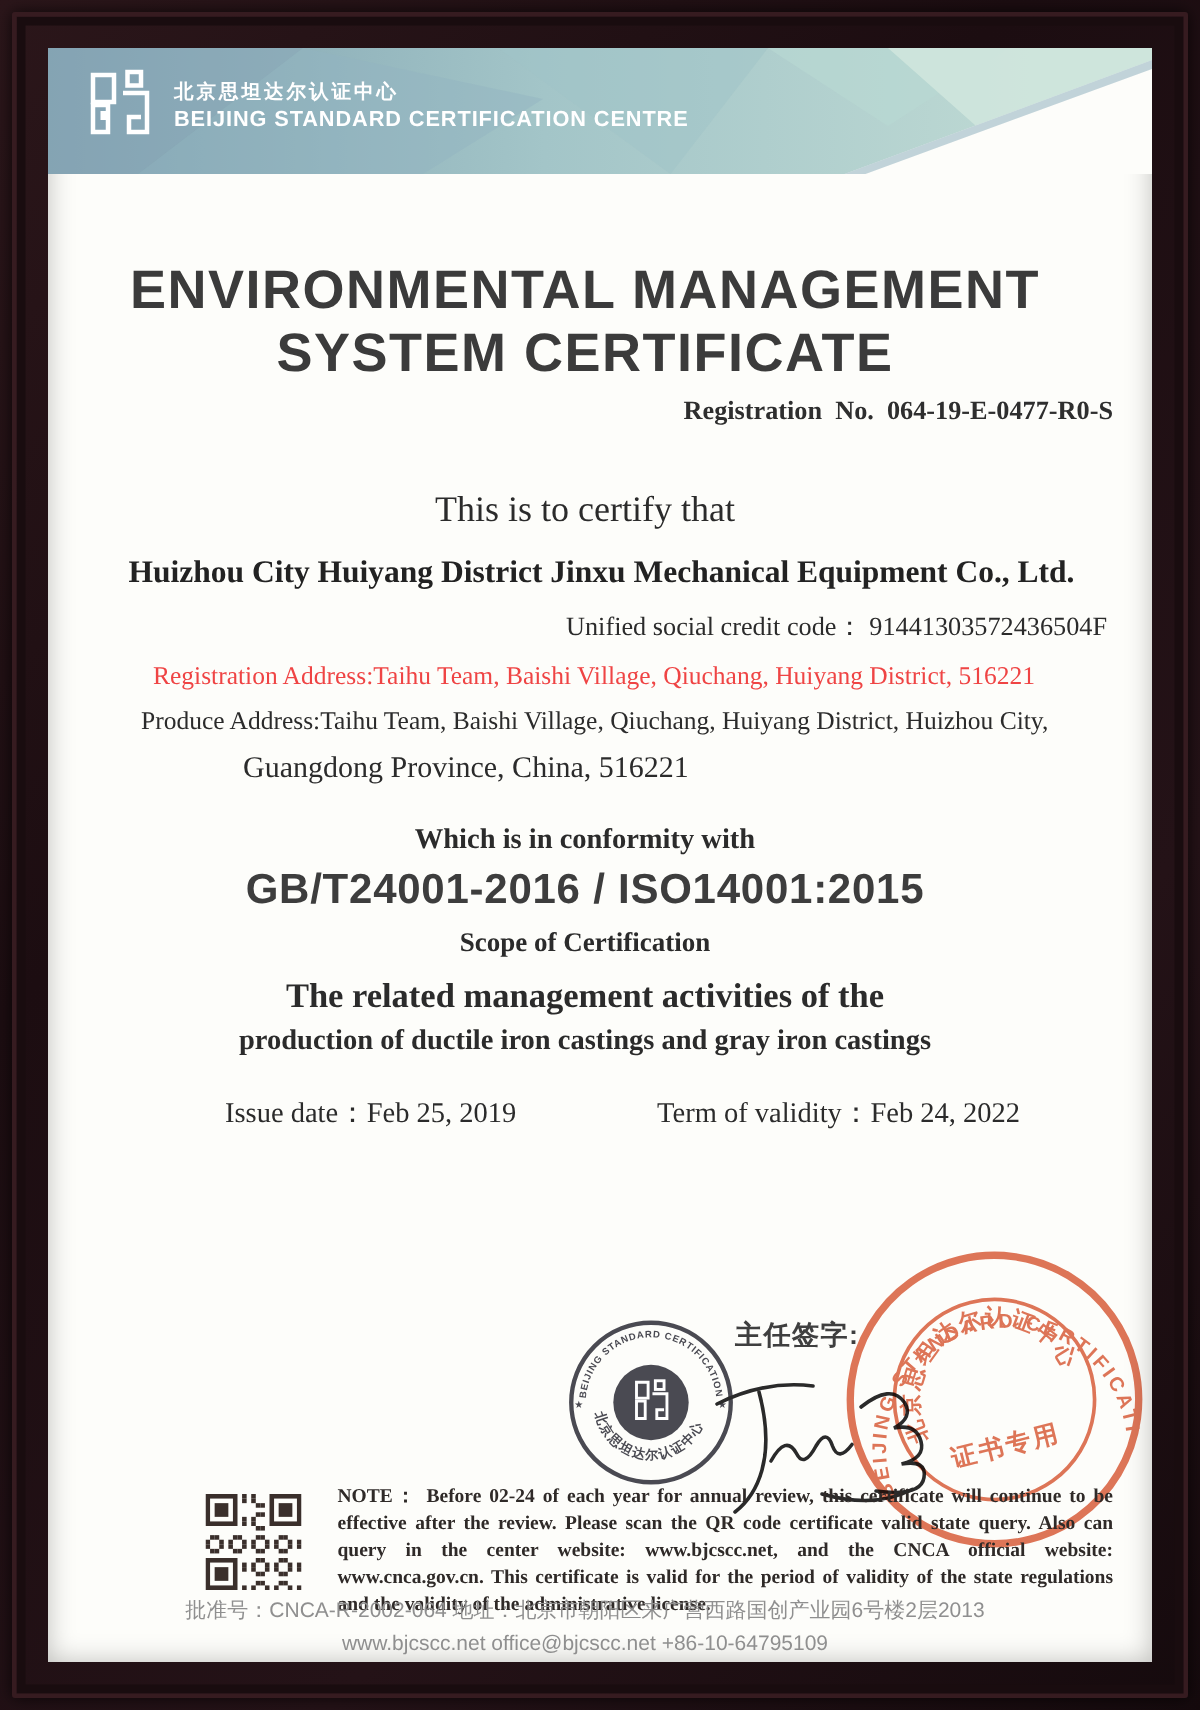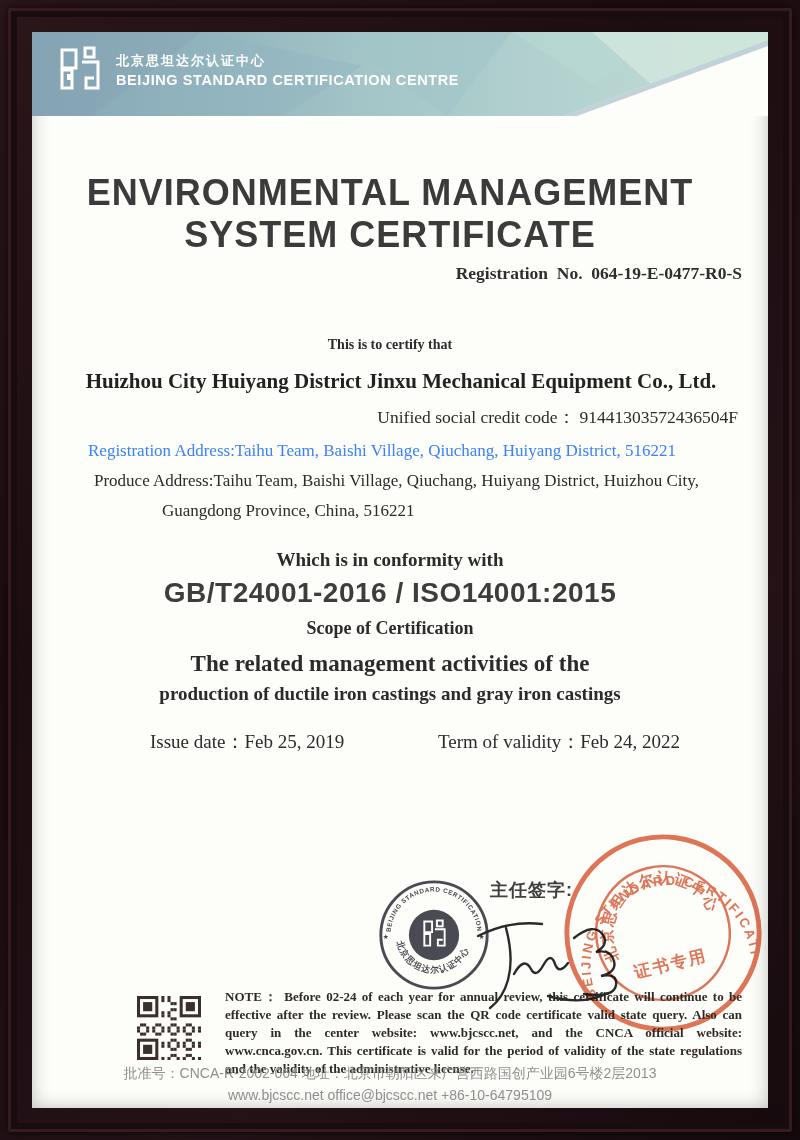--- a/index.html
+++ b/index.html
@@ -18,26 +18,26 @@
   .band-content { position:absolute; left:26px; top:14px; display:flex; align-items:center; gap:14px; }
   .band-text { color:#ffffff; font-family:"Liberation Sans", sans-serif; }
   .band-text .cn { font-size:13px; font-weight:bold; letter-spacing:2px; }
   .band-text .en { font-size:14.5px; font-weight:bold; letter-spacing:.6px; margin-top:2px; }
 
   
   .abs { position:absolute; }
   .center { left:0; width:716px; text-align:center; }
   .title { top:140px; font-family:"Liberation Sans", sans-serif; font-weight:bold; font-size:36px; line-height:1.18; color:#3b3b3b; letter-spacing:1px; }
   .reg-line { top:231px; right:26px; font-weight:bold; font-size:17.5px; color:#2e2e2e; white-space:pre; }
-  .certify-intro { top:305px; font-weight:bold; font-size:14px; color:#2b2b2b; }
+  .certify-intro { top:295px; font-weight:normal; font-size:24px; color:#2b2b2b; }
   .company { top:337px; font-weight:bold; font-size:21px; color:#222;padding-left:22px; }
   .credit { top:373px; right:30px; font-size:17.5px; color:#2b2b2b; }
-  .addr1 { top:409px; left:56px; font-size:17px; color:#3b82f6; }
+  .addr1 { top:409px; left:70px; font-size:17px; color:#ef4444; }
   .addr2 { top:439px; left:62px; font-size:17px; color:#2b2b2b; }
-  .addr3 { top:469px; left:130px; font-size:17px; color:#2b2b2b; }
+  .addr3 { top:469px; left:130px; font-size:20px; color:#2b2b2b; }
   .conf-intro { top:517px; font-weight:bold; font-size:19px; color:#2b2b2b; }
   .standard { top:545px; font-family:"Liberation Sans", sans-serif; font-weight:bold; font-size:28px; letter-spacing:.5px; color:#3d3d3d; }
   .scope-head { top:586px; font-weight:bold; font-size:18px; color:#2b2b2b; }
   .scope1 { top:619px; font-weight:bold; font-size:23px; color:#2b2b2b; }
   .scope2 { top:651px; font-weight:bold; font-size:19px; color:#2b2b2b; }
   .dates { top:697px; left:118px; right:88px; display:flex; justify-content:space-between; font-size:19px; color:#2b2b2b; }
 
   
   .black-seal { left:344px; top:845px; width:116px; height:116px; }
   .sign-label { left:458px; top:846px; font-family:"Liberation Sans", sans-serif; font-weight:bold; font-size:18px; letter-spacing:1px; color:#3f3f3f; }

